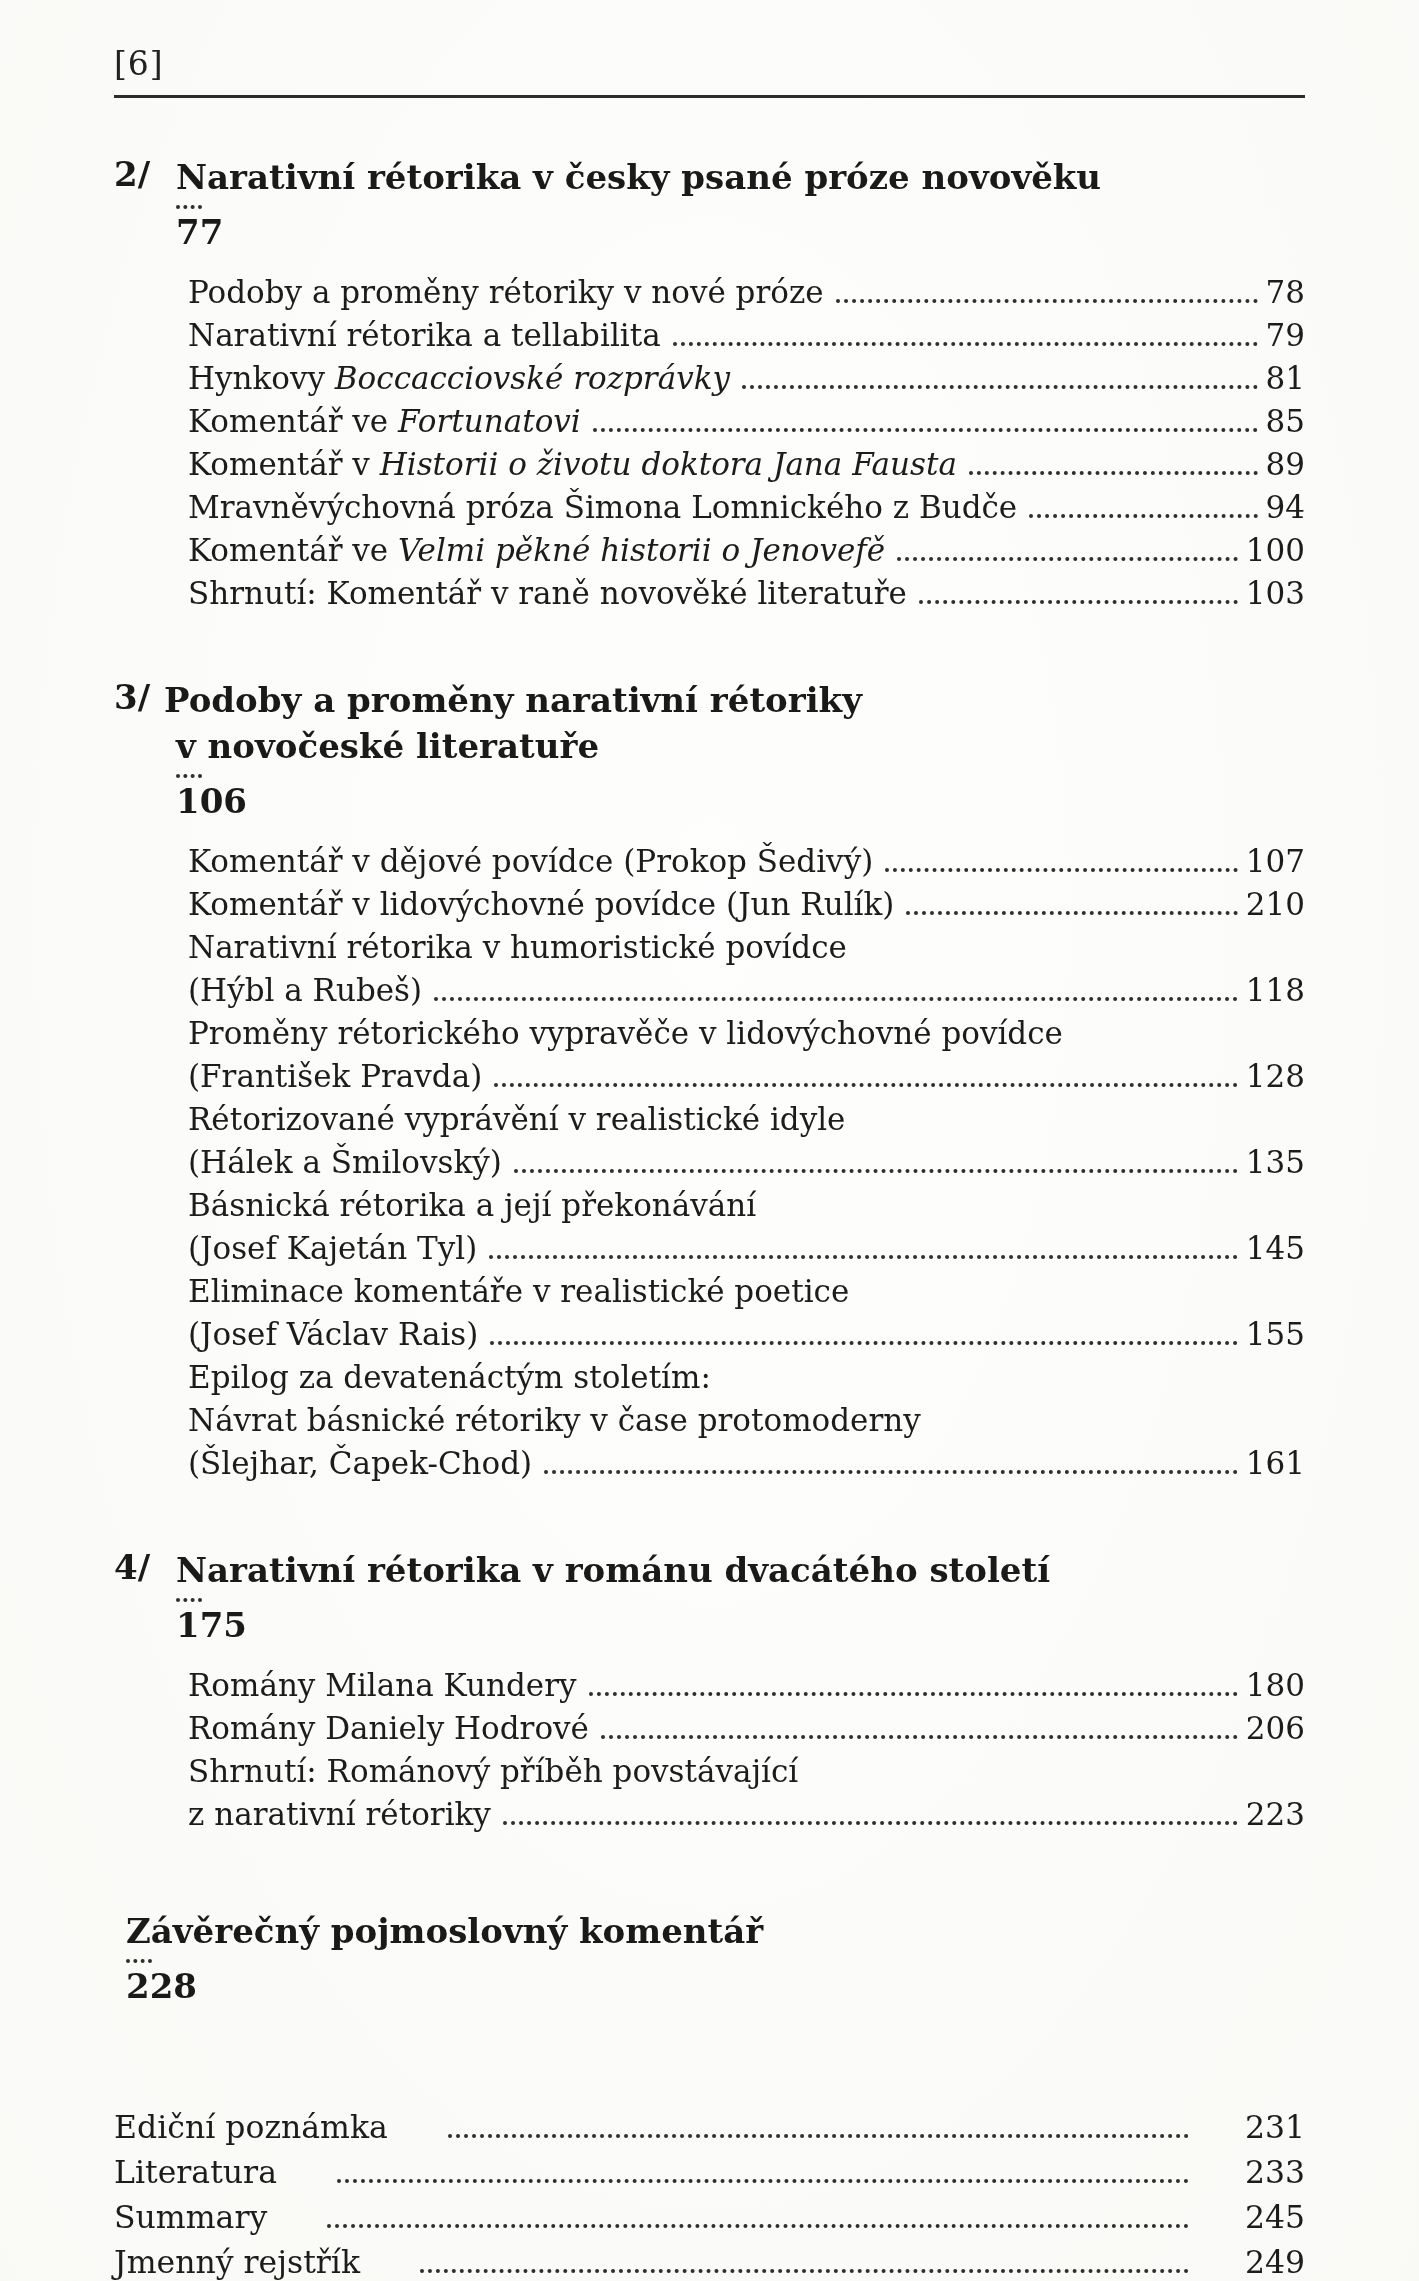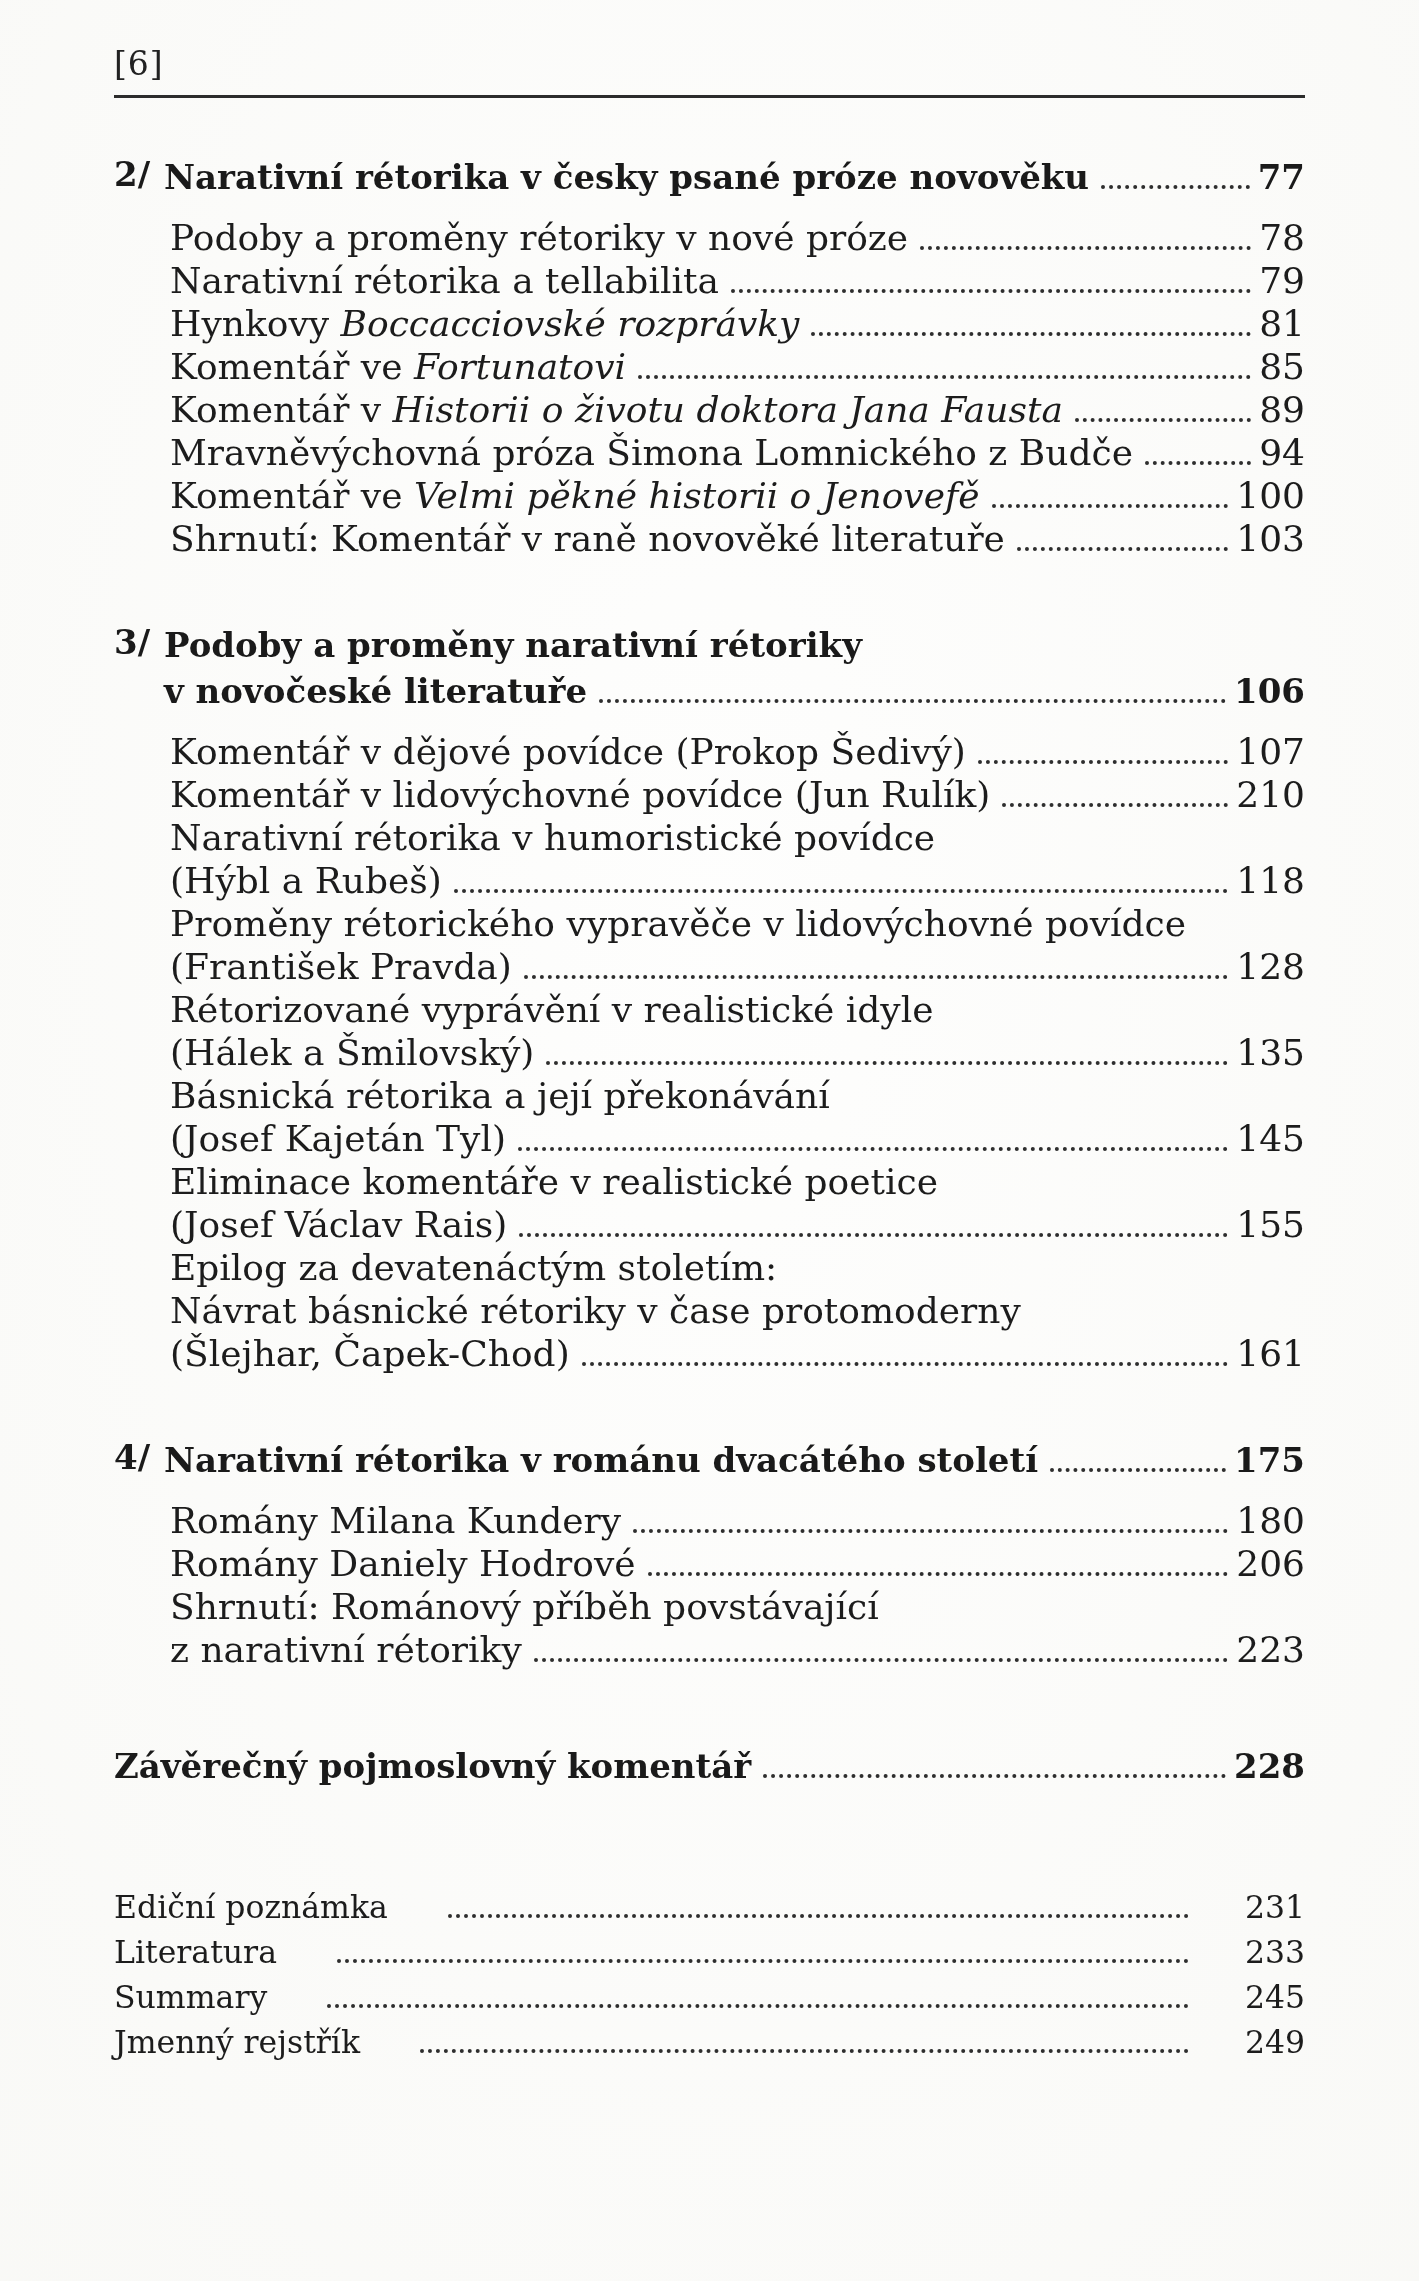--- a/index.html
+++ b/index.html
@@ -46,26 +46,26 @@
     display: flex;
     font-size: 34px;
     font-weight: 700;
     color: #1a1a1a;
   }
   .chapter-number {
     flex: 0 0 50px;
     width: 50px;
   }
   .heading-body { flex: 1 1 auto; }
-  .heading-body .toc-line { line-height: 46px; }
+  .heading-body .toc-line { line-height: 46px; flex-direction: column; }
 
   .items {
-    margin-left: 56px;
+    margin-left: 74px;
     margin-top: 16px;
-    font-size: 36px;
+    font-size: 31px;
     font-weight: 400;
   }
   .items.no-indent { margin-left: 0; margin-top: 0; }
   .backmatter .items { font-size: 31.5px; }
   .backmatter .toc-line { line-height: 45px; gap: 48px; }
 
   .toc-line {
     display: flex;
     align-items: baseline;
     line-height: 43px;

